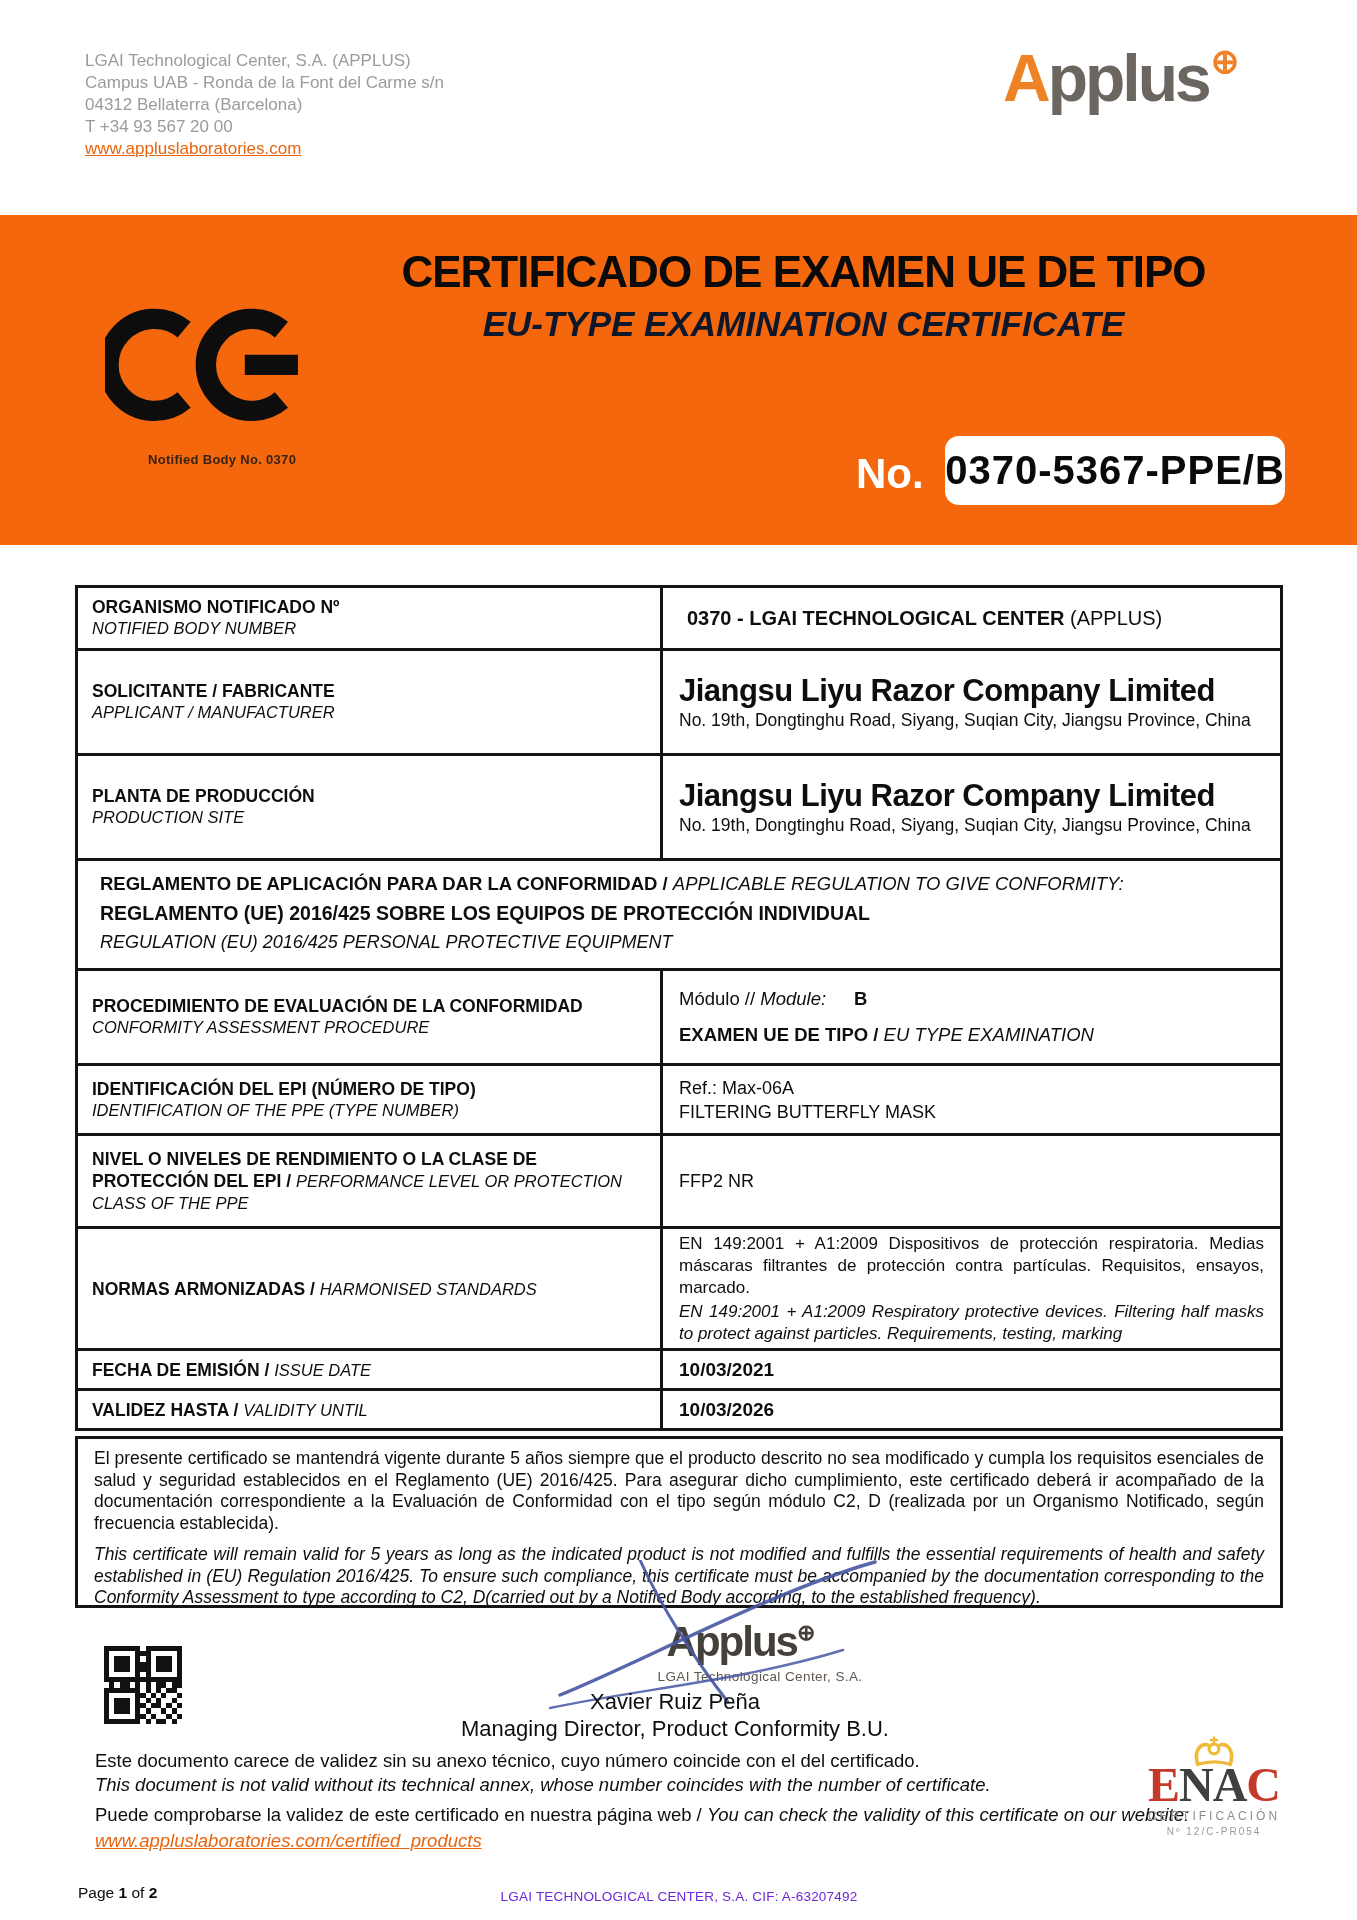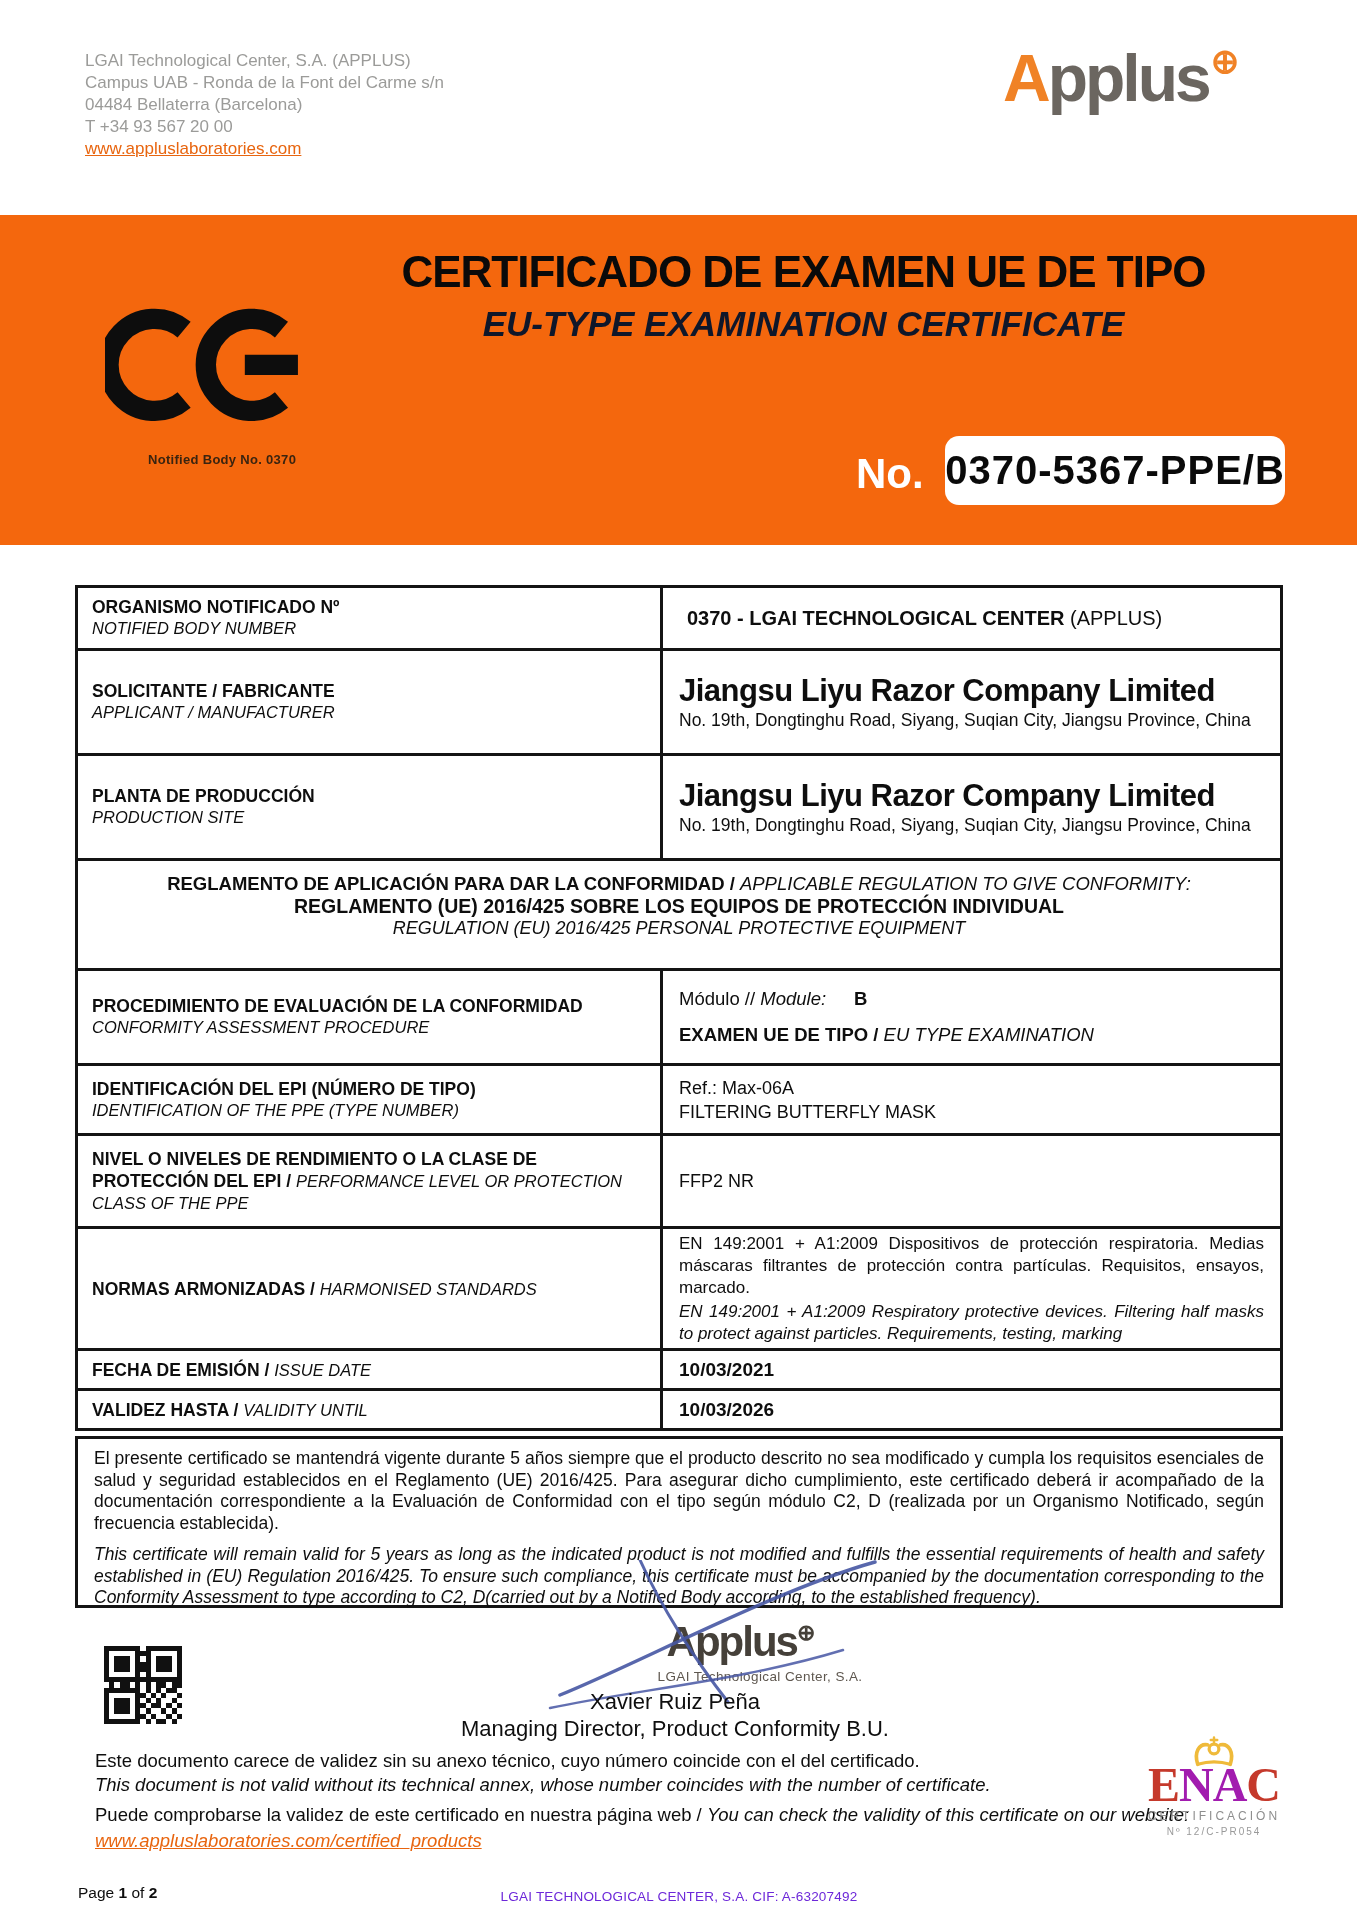--- a/index.html
+++ b/index.html
@@ -41,21 +41,21 @@
   .h-r4 { height:110px; }
   .h-r5 { height:95px; }
   .h-r6 { height:70px; }
   .h-r7 { height:93px; }
   .h-r8 { height:122px; }
   .h-r9 { height:40px; }
   .h-r10 { height:40px; }
   .val-main { font-size:20px; }
   .company { font-size:31px; font-weight:bold; letter-spacing:-.5px; line-height:36px; white-space:nowrap; }
   .address { font-size:17.5px; line-height:22px; white-space:nowrap; }
-  .reg-cell { width:100%; text-align:center; padding:12px 22px 8px; display:flex; flex-direction:column; }
+  .reg-cell { width:100%; text-align:left; padding:12px 22px 8px; display:flex; flex-direction:column; gap:7px; }
   .reg-l1 { font-size:18.5px; }
   .reg-l1 b { font-weight:bold; }
   .reg-l1 i { font-style:italic; }
   .reg-l2 { font-size:19.5px; font-weight:bold; }
   .reg-l3 { font-size:18px; font-style:italic; }
   .proc-line { font-size:18.5px; }
   .proc-line .b-val { font-weight:bold; margin-left:28px; }
   .proc-gap { height:14px; }
   .std-es { font-size:17px; line-height:22px; text-align:justify; }
   .std-en { font-size:17px; line-height:22px; font-style:italic; text-align:justify; margin-top:2px; }
@@ -83,38 +83,38 @@
   .fn-annex-es { top:1749px; }
   .fn-annex-en { top:1773px; font-style:italic; }
   .fn-check { top:1803px; }
   .fn-check i { font-style:italic; }
   .fn-link { top:1829px; font-style:italic; }
 
   
   .enac { left:1138px; top:1734px; width:152px; text-align:center; }
   .enac-word { font-family:"Liberation Serif", serif; font-size:48px; font-weight:bold; line-height:44px; letter-spacing:-1px; margin-top:-8px; }
   .enac-word .red { color:#c5392b; }
-  .enac-word .yel { color:#a21caf; }
+  .enac-word .yel { color:#404040; }
   .enac-cert { font-size:12px; letter-spacing:3px; color:#8e8e8e; margin-top:2px; }
   .enac-num { font-size:10px; letter-spacing:2px; color:#9a9a9a; margin-top:3px; }
 
   
   .pg { left:78px; top:1884px; font-size:15.5px; }
   .pg b { font-weight:bold; }
   .footer-center { left:75px; top:1889px; width:1208px; text-align:center; font-size:13.5px; color:#6d28d9; letter-spacing:.2px; }
 </style>
 </head>
 <body>
 
 <div>
 
   <div class="abs hdr-address">
     <div>LGAI Technological Center, S.A. (APPLUS)</div>
     <div>Campus UAB - Ronda de la Font del Carme s/n</div>
-    <div>04484 Bellaterra (Barcelona)</div>
+    <div>04312 Bellaterra (Barcelona)</div>
     <div>T +34 93 567 20 00</div>
     <div><a class="weblink">www.appluslaboratories.com</a></div>
   </div>
 
   <div class="abs applus-logo"><span class="a">A</span><span>pplus</span><span class="plus">⊕</span></div>
 
   <div class="abs banner">
     <svg class="abs ce-svg" width="200" height="143" viewBox="0 0 226 150" style="left:105px;top:81px;">
       <path d="M89.4 32.2 A52 52 0 1 0 89.4 111.8" fill="none" stroke="#0d0d0d" stroke-width="23"></path>
       <path d="M199.4 32.2 A52 52 0 1 0 199.4 111.8" fill="none" stroke="#0d0d0d" stroke-width="23"></path>

